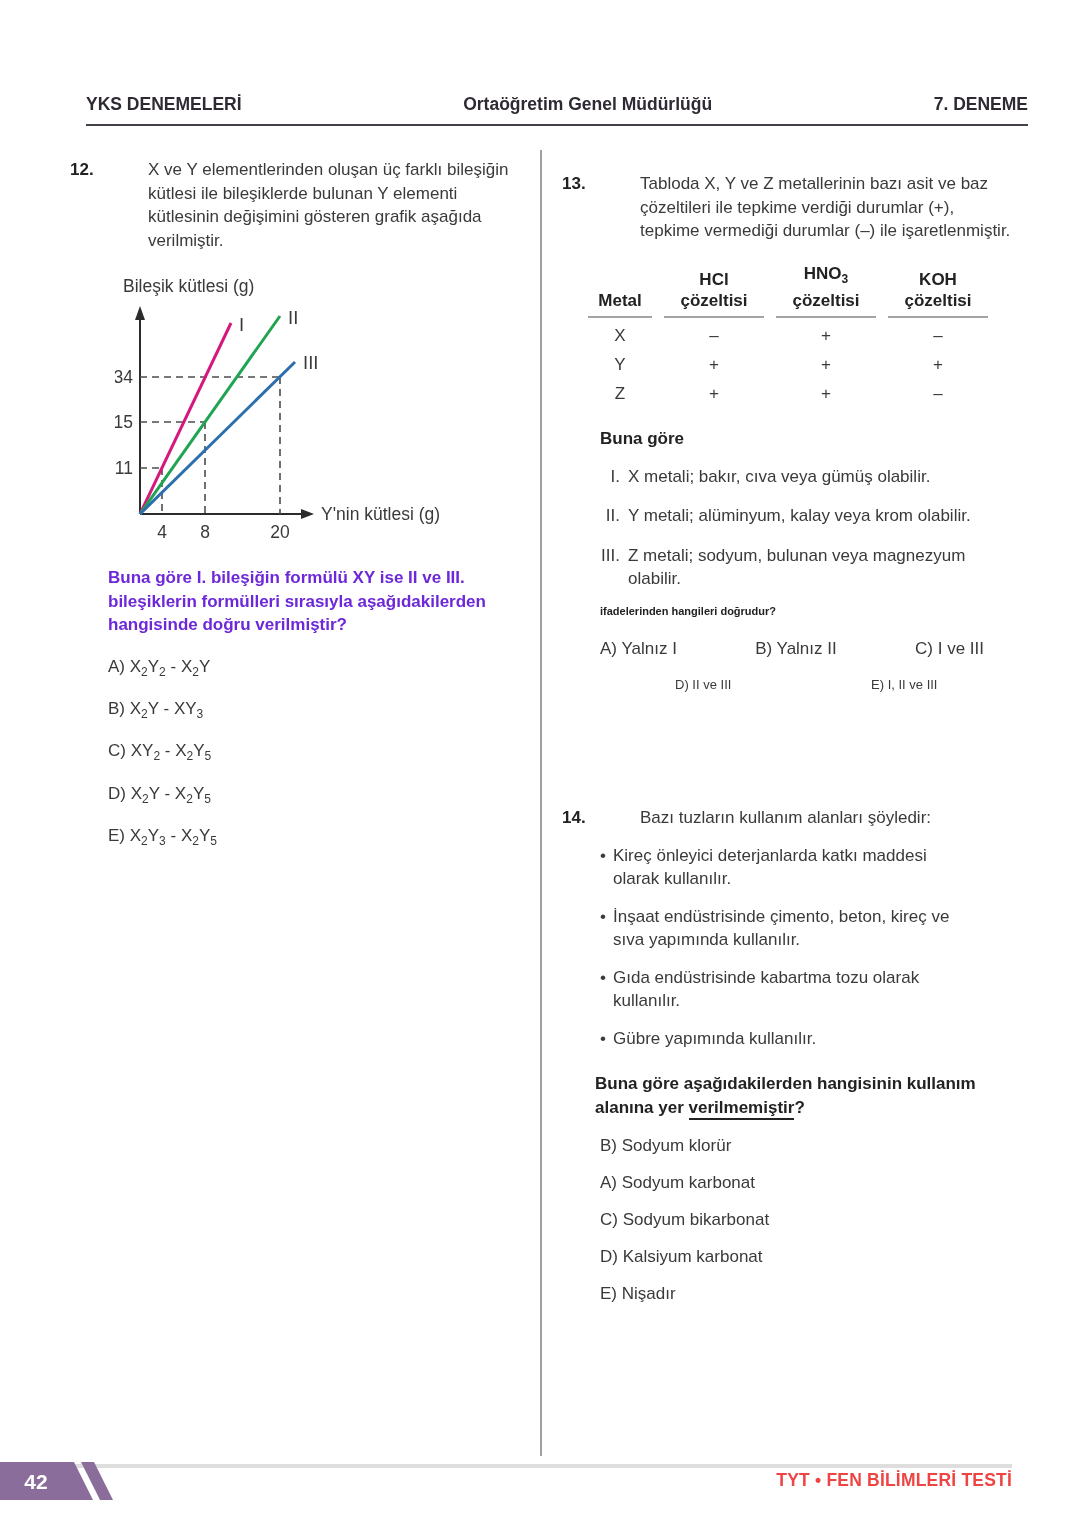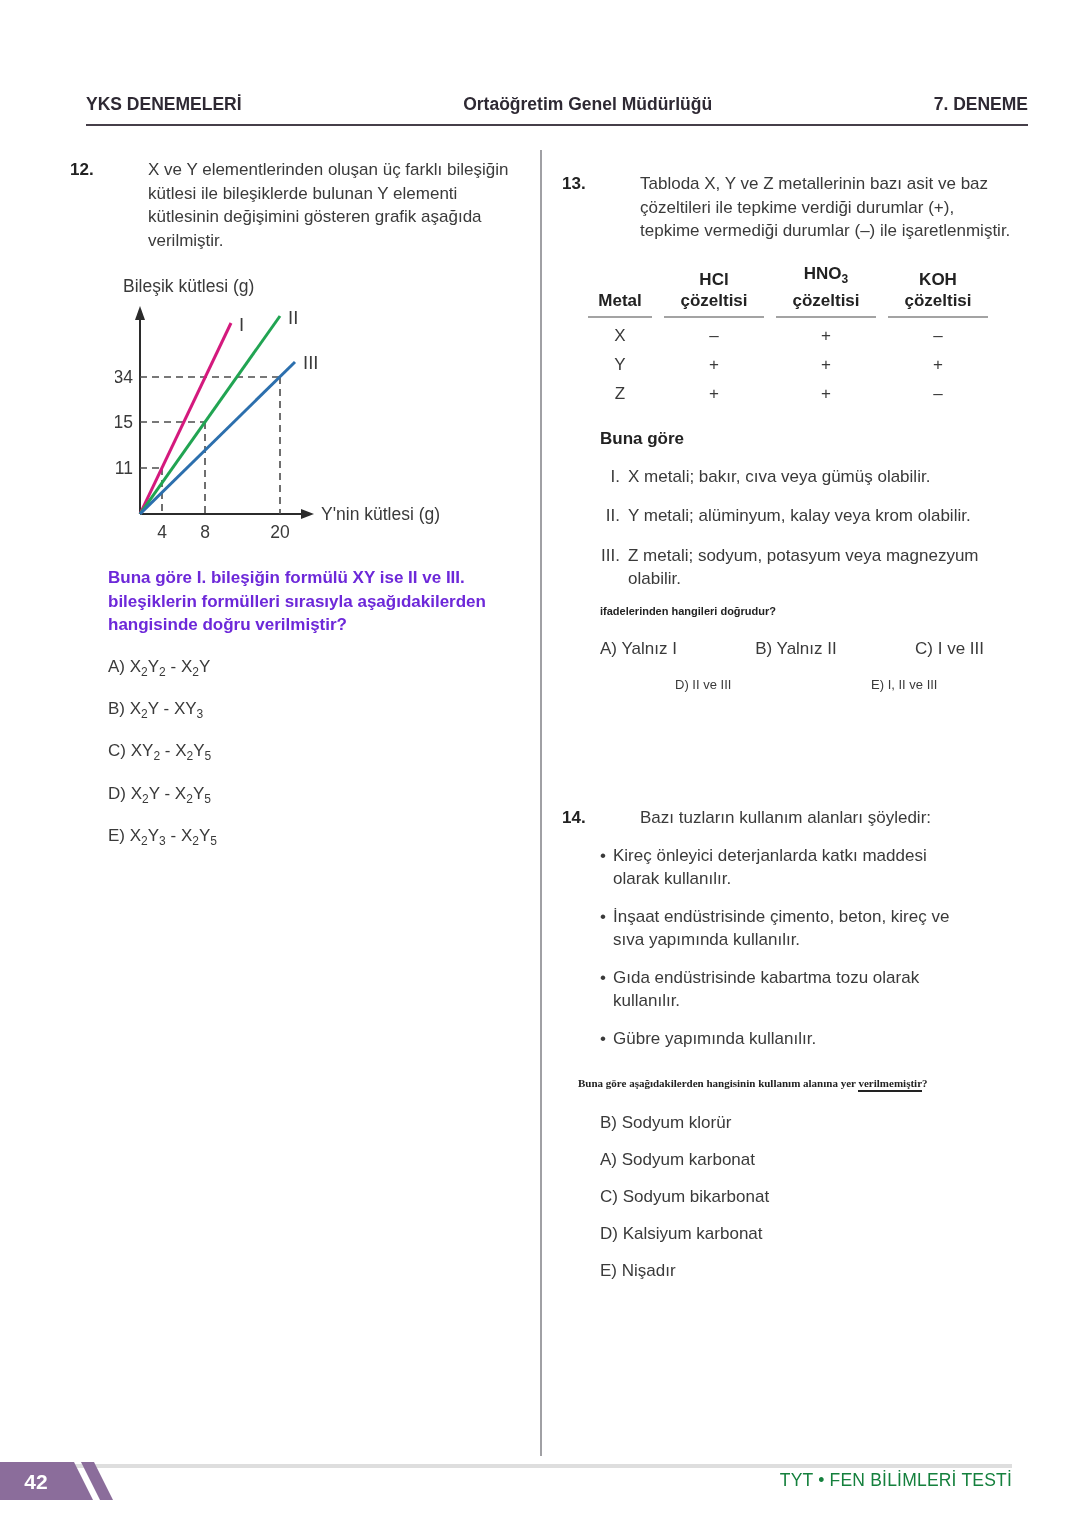--- a/index.html
+++ b/index.html
@@ -61,29 +61,29 @@
   .stem13{ font-weight:700; color:#222; font-size:11px; margin:14px 0 0 38px; }
   .orow1 { display:flex; justify-content:space-between; margin:22px 0 0 38px; width:384px; font-size:17px; }
   .orow2 { display:flex; margin:18px 0 0 113px; font-size:13px; }
   .orow2 .optD { width:196px; }
 
   
   .bullets { margin-top:14px; }
   .bullet  { display:flex; margin:14px 0 0 38px; font-size:17px; line-height:23.5px; }
   .bchar   { flex:0 0 13px; }
   .btext   { width:362px; }
-  .stem14  { font-weight:700; color:#222; font-size:11px; line-height:23.5px; margin:22px 0 0 16px; width:404px;font-family:Liberation Serif, serif; }
+  .stem14  { font-weight:700; color:#222; font-size:17px; line-height:23.5px; margin:22px 0 0 33px; width:404px; }
   .uword   { border-bottom:2px solid #222; padding-bottom:1px; }
   .opts14  { margin:16px 0 0 38px; font-size:17px; }
   .opt14   { margin-bottom:15px; line-height:22px; }
 
   
   .footer-line { position:absolute; left:60px; top:1464px; width:952px; height:3.5px; background:#dedede; }
   .page-badge  { position:absolute; left:0; top:1462px; width:116px; height:38px; }
-  .footer-right{ position:absolute; right:68px; top:1470px; font-weight:400; font-size:17.5px; color:#15803d; letter-spacing:0.2px; }
+  .footer-right{ position:absolute; right:68px; top:1470px; font-weight:700; font-size:17.5px; color:#ef4444; letter-spacing:0.2px; }
 </style>
 </head>
 <body>
 
 <div class="page">
 
   <div class="header">
     <span>YKS DENEMELERİ</span>
     <span>Ortaöğretim Genel Müdürlüğü</span>
     <span>7. DENEME</span>
@@ -199,21 +199,21 @@
       <div class="stmt">
         <span class="snum">I.</span>
         <span class="stext">X metali; bakır, cıva veya gümüş olabilir.</span>
       </div>
       <div class="stmt">
         <span class="snum">II.</span>
         <span class="stext">Y metali; alüminyum, kalay veya krom olabilir.</span>
       </div>
       <div class="stmt">
         <span class="snum">III.</span>
-        <span class="stext">Z metali; sodyum, potasyum veya magnezyum olabilir.</span>
+        <span class="stext">Z metali; sodyum, bulunan veya magnezyum olabilir.</span>
       </div>
     </div>
 
     <p class="stem13">ifadelerinden hangileri doğrudur?</p>
 
     <div class="orow1">
       <span><span>A)</span> <span>Yalnız I</span></span>
       <span><span>B)</span> <span>Yalnız II</span></span>
       <span><span>C)</span> <span>I ve III</span></span>
     </div>

